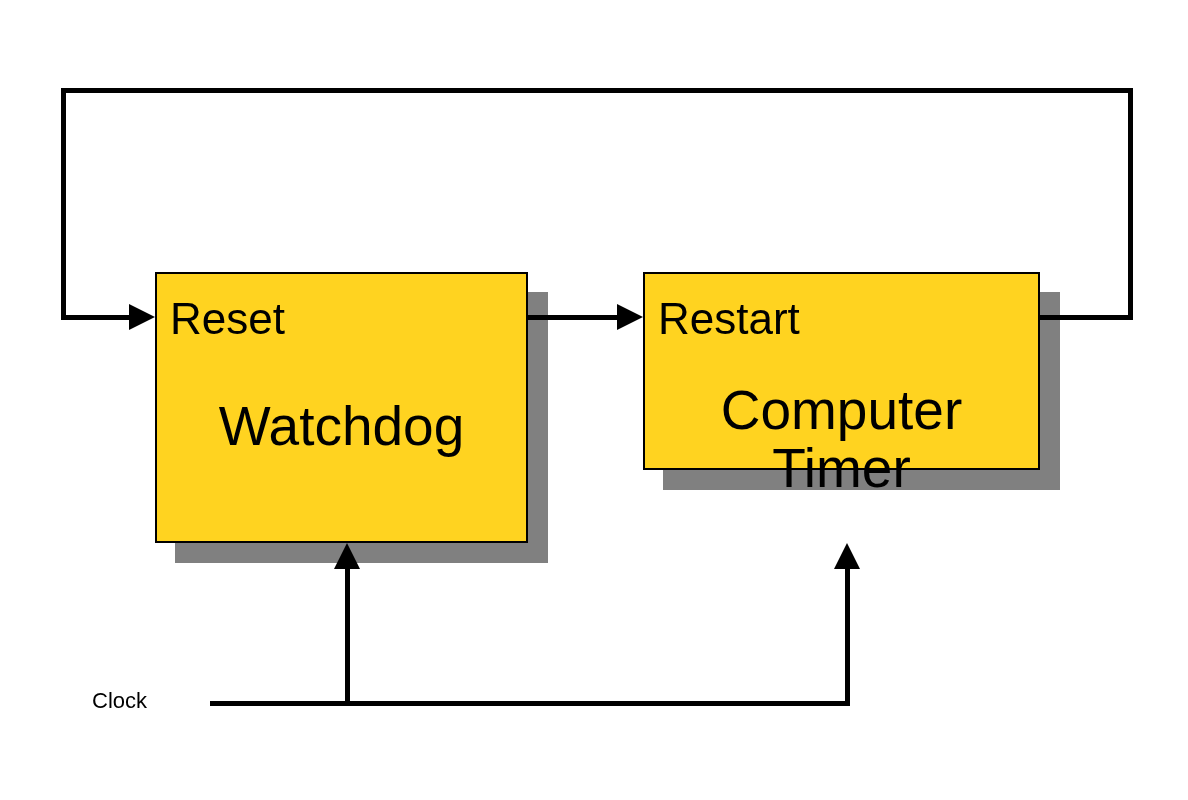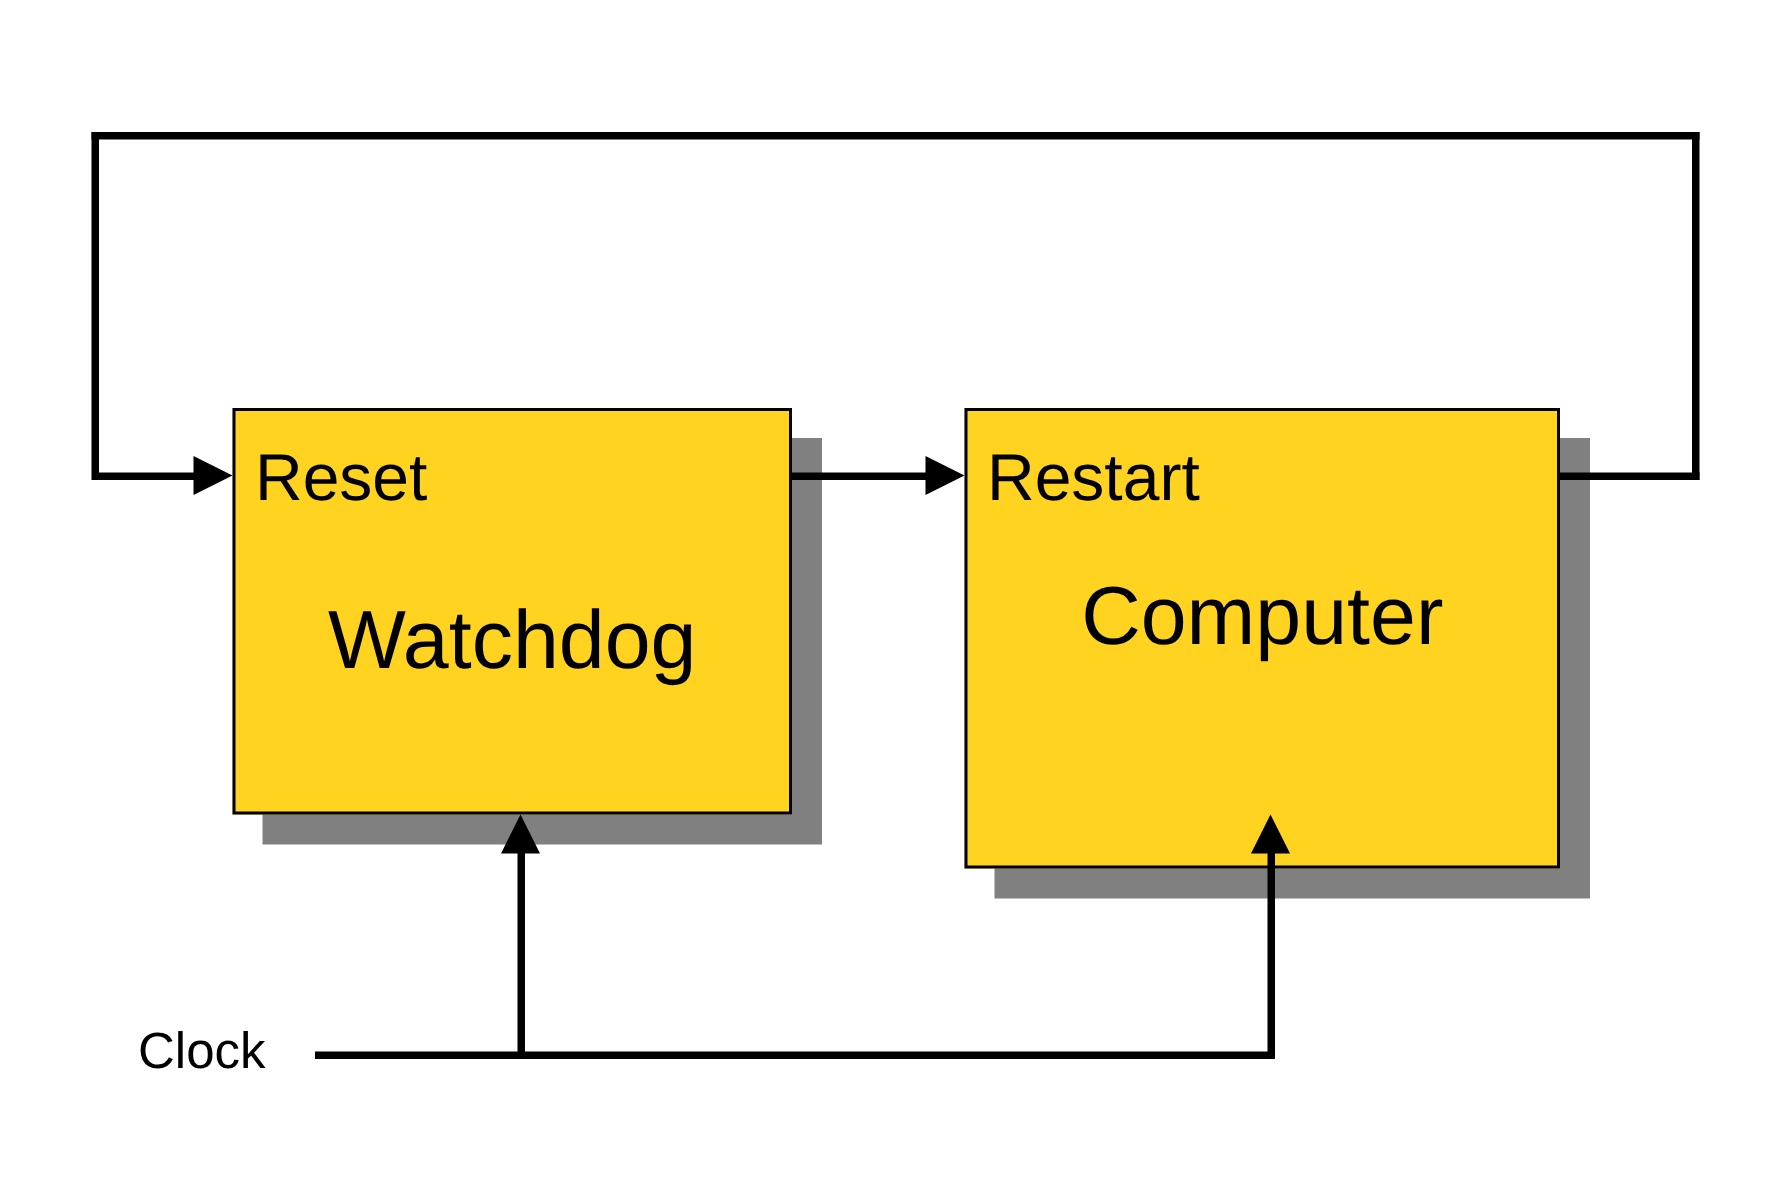--- a/index.html
+++ b/index.html
@@ -17,21 +17,21 @@
   }
   .node {
     position: absolute;
     box-sizing: border-box;
     background: var(--node-fill, #FFD320);
     border: 2px solid var(--node-border, #000000);
     box-shadow: 20px 20px 0 0 var(--shadow, #808080);
     z-index: 1;
   }
   .node-computer  { left: 155px; top: 272px; width: 373px; height: 271px; }
-  .node-watchdog  { left: 643px; top: 272px; width: 397px; height: 307px; }
+  .node-watchdog  { left: 643px; top: 272px; width: 397px; height: 198px; }
 
   .port-label {
     position: absolute;
     font-size: 44px;
     line-height: 38px;
     color: #000000;
     white-space: nowrap;
   }
   .port-reset    { left: 13px; top: 26px; }
   .port-restart  { left: 13px; top: 26px; }
@@ -47,21 +47,21 @@
     color: #000000;
     white-space: nowrap;
   }
   .title-computer { top: 123px; }
   .title-watchdog { top: 107px; }
 
   .clock-label {
     position: absolute;
     left: 92px;
     top: 682px;
-    font-size: 34px;
+    font-size: 22px;
     line-height: 38px;
     color: #000000;
     z-index: 2;
   }
 
   .wire {
     position: absolute;
     background: var(--line, #000000);
     z-index: 3;
   }
@@ -108,20 +108,21 @@
 
   <div class="node node-computer">
     <div class="port-label port-reset">Reset</div>
     <div class="node-title title-computer">Watchdog</div>
   </div>
 
   <div class="node node-watchdog">
     <div class="port-label port-restart">Restart</div>
     <div class="node-title title-watchdog">
       <div>Computer</div>
+      <div>Timer</div>
     </div>
   </div>
 
   <div class="wire wire-timeout-out"></div>
   <div class="wire wire-loop-right"></div>
   <div class="wire wire-loop-top"></div>
   <div class="wire wire-loop-left"></div>
   <div class="wire wire-reset-in"></div>
   <div class="arrowhead arrow-right arrow-reset"></div>
 

